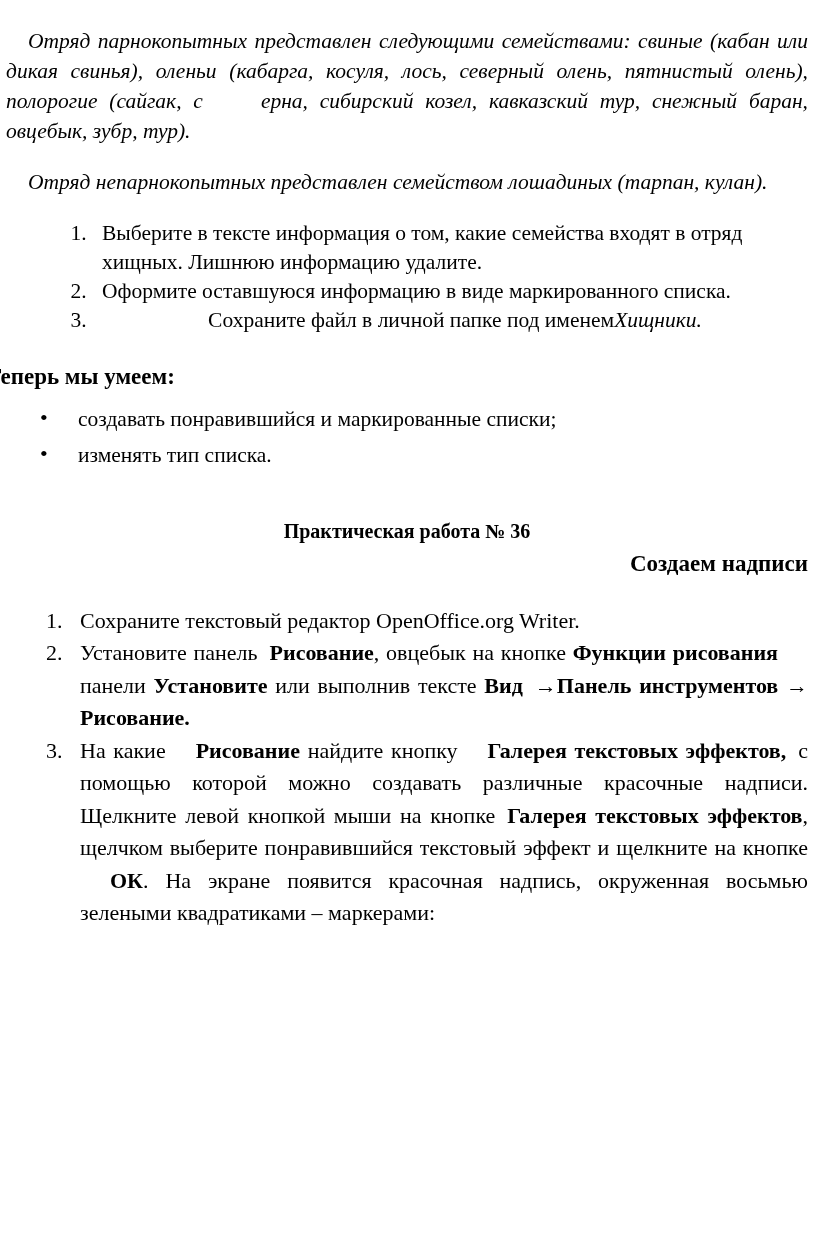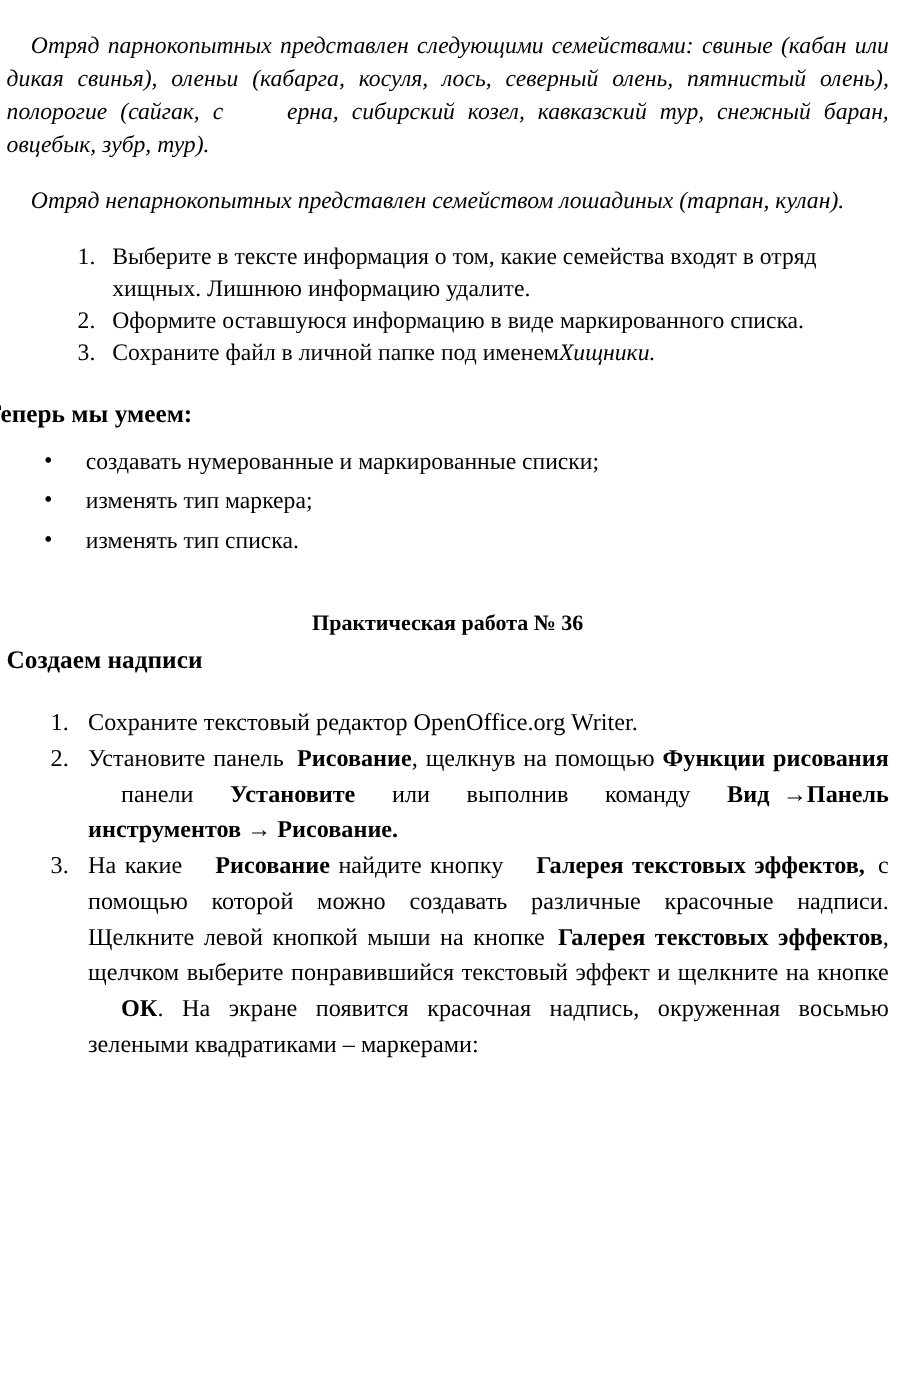--- a/index.html
+++ b/index.html
@@ -45,20 +45,21 @@
     padding-left: 86px;
     font-size: 21.5px;
     line-height: 29px;
   }
   ol.tasks > li {
     margin-bottom: 0;
     padding-left: 10px;
   }
   ol.tasks > li.italic-num {
     font-style: normal;
+    text-align: center;
   }
   .it { font-style: italic; }
 
   
   .now-we-can {
     font-weight: bold;
     font-size: 23px;
     margin: 28px 0 0 -20px;
     line-height: 28px;
   }
@@ -83,21 +84,21 @@
 
   
   .pw-title {
     text-align: center;
     font-weight: bold;
     font-size: 20px;
     margin-top: 42px;
     line-height: 32px;
   }
   .pw-sub {
-    text-align: left;
+    text-align: right;
     font-weight: bold;
     font-size: 23px;
     line-height: 30px;
     margin-top: 2px;
   }
 
   
   ol.steps {
     margin: 26px 0 0 0;
     padding-left: 62px;
@@ -125,33 +126,32 @@
 
   <ol class="tasks">
     <li><span>Выберите в тексте информация о том, какие семейства входят в отряд хищных. Лишнюю информацию удалите.</span></li>
     <li><span>Оформите оставшуюся информацию в виде маркированного списка.</span></li>
     <li class="italic-num"><span>Сохраните файл в личной папке под именем</span><span class="it">Хищники.</span></li>
   </ol>
 
   <div class="now-we-can">Теперь мы умеем:</div>
 
   <ul class="bullets">
-    <li><span>создавать нумерованные и маркированные списки;</span></li>
-    <li><span>изменять тип маркера;</span></li>
+    <li><span>создавать понравившийся и маркированные списки;</span></li>
     <li><span>изменять тип списка.</span></li>
   </ul>
 
   <div class="pw-title">Практическая работа № 36</div>
   <div class="pw-sub">Создаем надписи</div>
 
   <ol class="steps">
     <li><span>Сохраните текстовый редактор OpenOffice.org Writer.</span></li>
-    <li><span>Установите панель</span><span class="sp"></span><span class="b">Рисование</span><span>, щелкнув на помощью</span>
+    <li><span>Установите панель</span><span class="sp"></span><span class="b">Рисование</span><span>, овцебык на кнопке</span>
       <span class="b">Функции рисования</span><span class="sp-lg"></span><span>панели</span>
       <span class="b">Установите</span>
-      <span>или выполнив команду</span>
+      <span>или выполнив тексте</span>
       <span class="b">Вид</span><span class="sp"></span><span class="b">→Панель инструментов →</span>
       <span class="b">Рисование.</span></li>
     <li><span>На какие</span><span class="sp-lg"></span><span class="b">Рисование</span>
       <span>найдите кнопку</span><span class="sp-lg"></span><span class="b">Галерея текстовых эффектов,</span><span class="sp"></span><span>с помощью которой можно создавать различные красочные надписи. Щелкните левой кнопкой мыши на кнопке</span><span class="sp"></span><span class="b">Галерея текстовых эффектов</span><span>, щелчком выберите понравившийся текстовый эффект и щелкните на кнопке</span><span class="sp-lg"></span><span class="b">ОК</span><span>. На экране появится красочная надпись, окруженная восьмью зелеными квадратиками – маркерами:</span></li>
   </ol>
 
 </div>
 
 </body></html>

